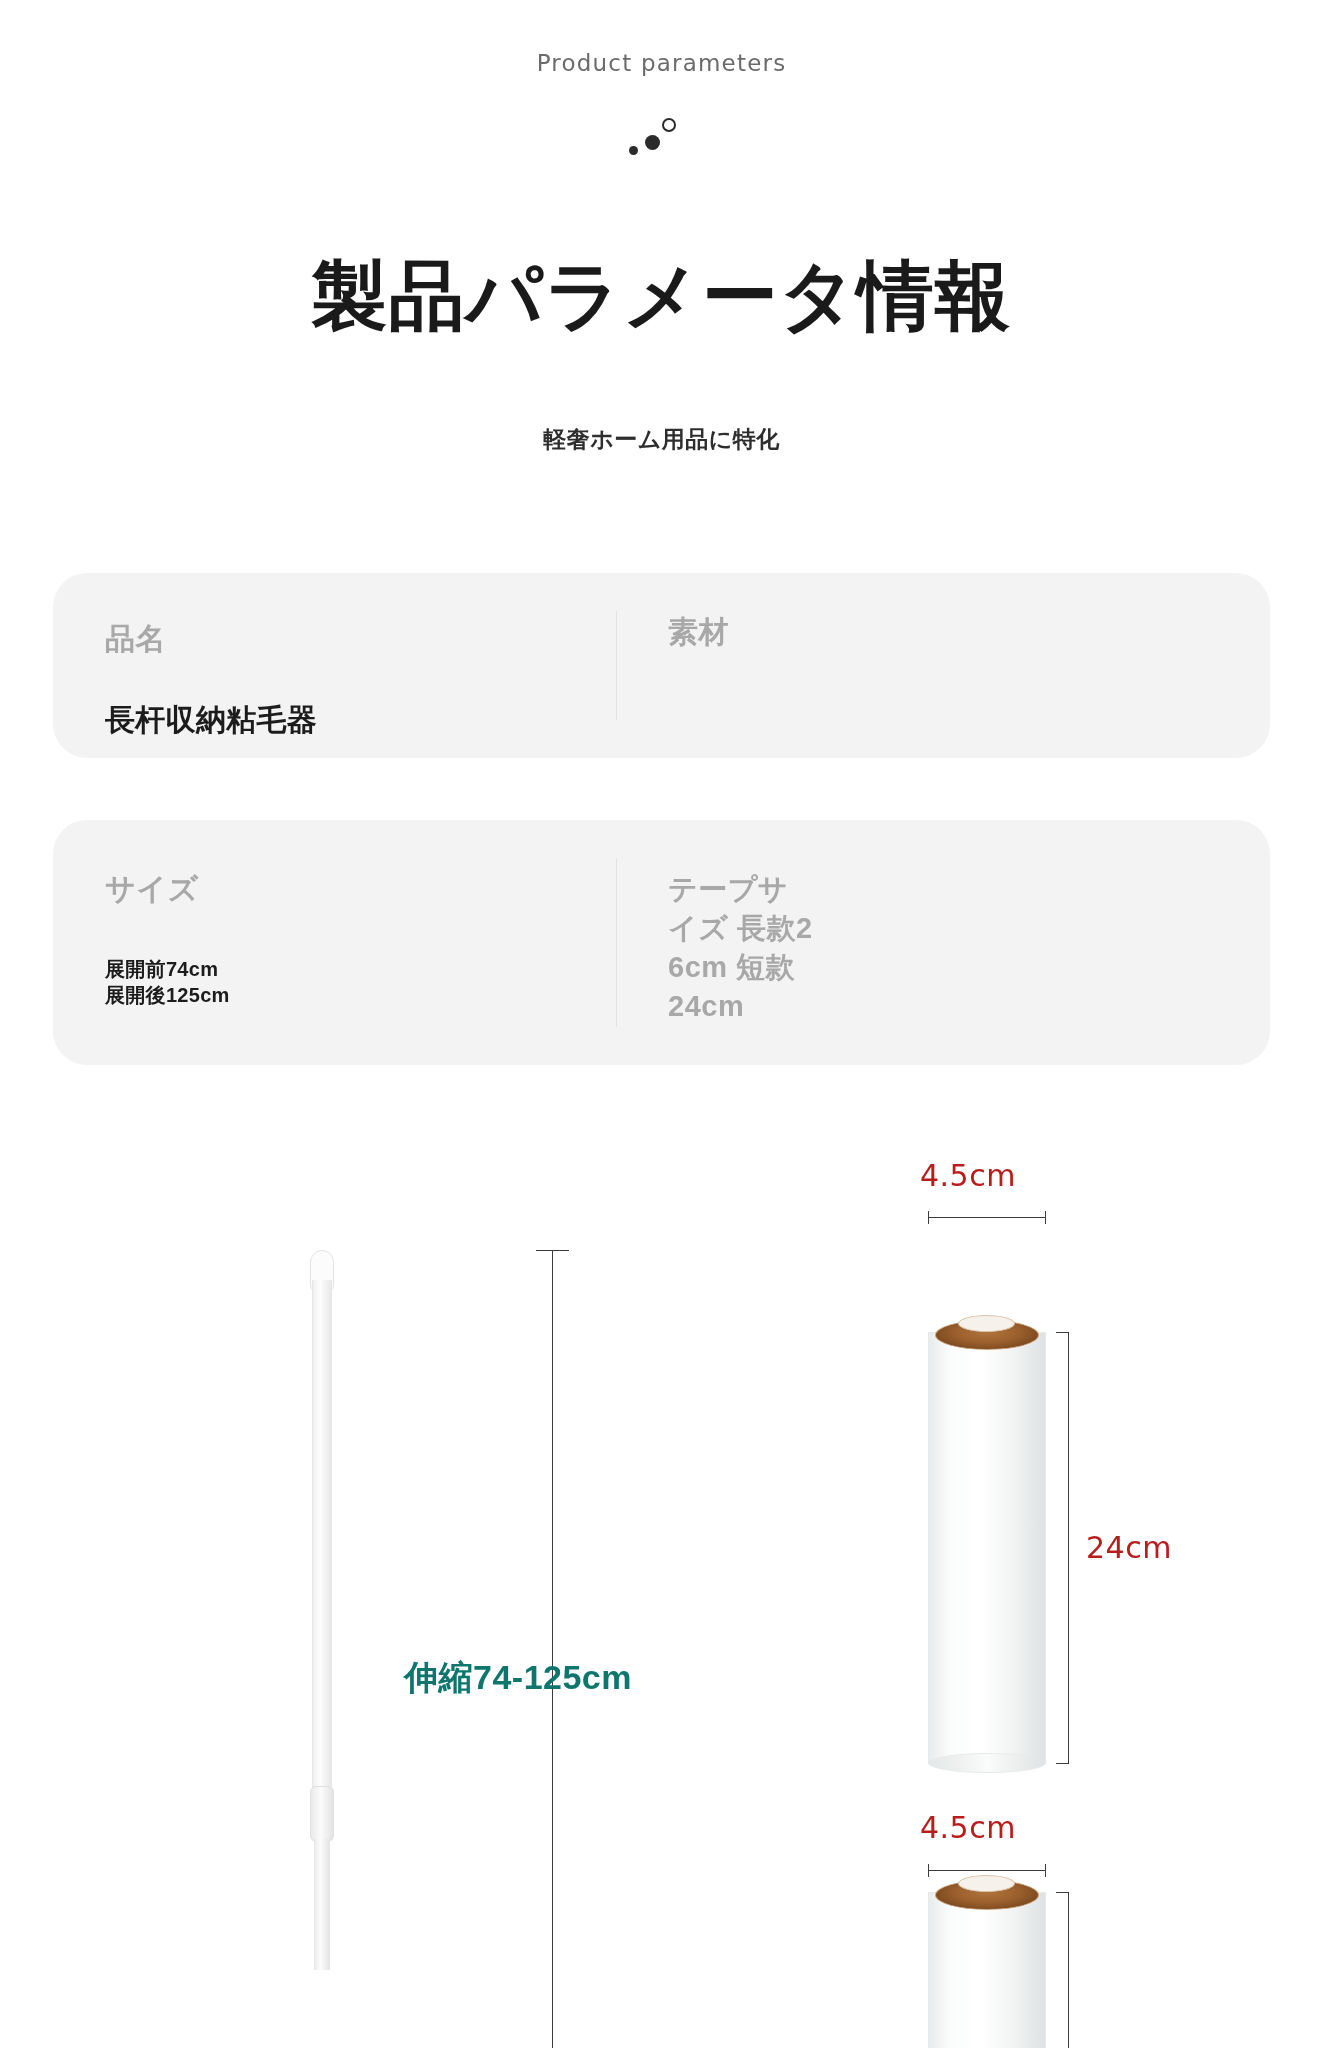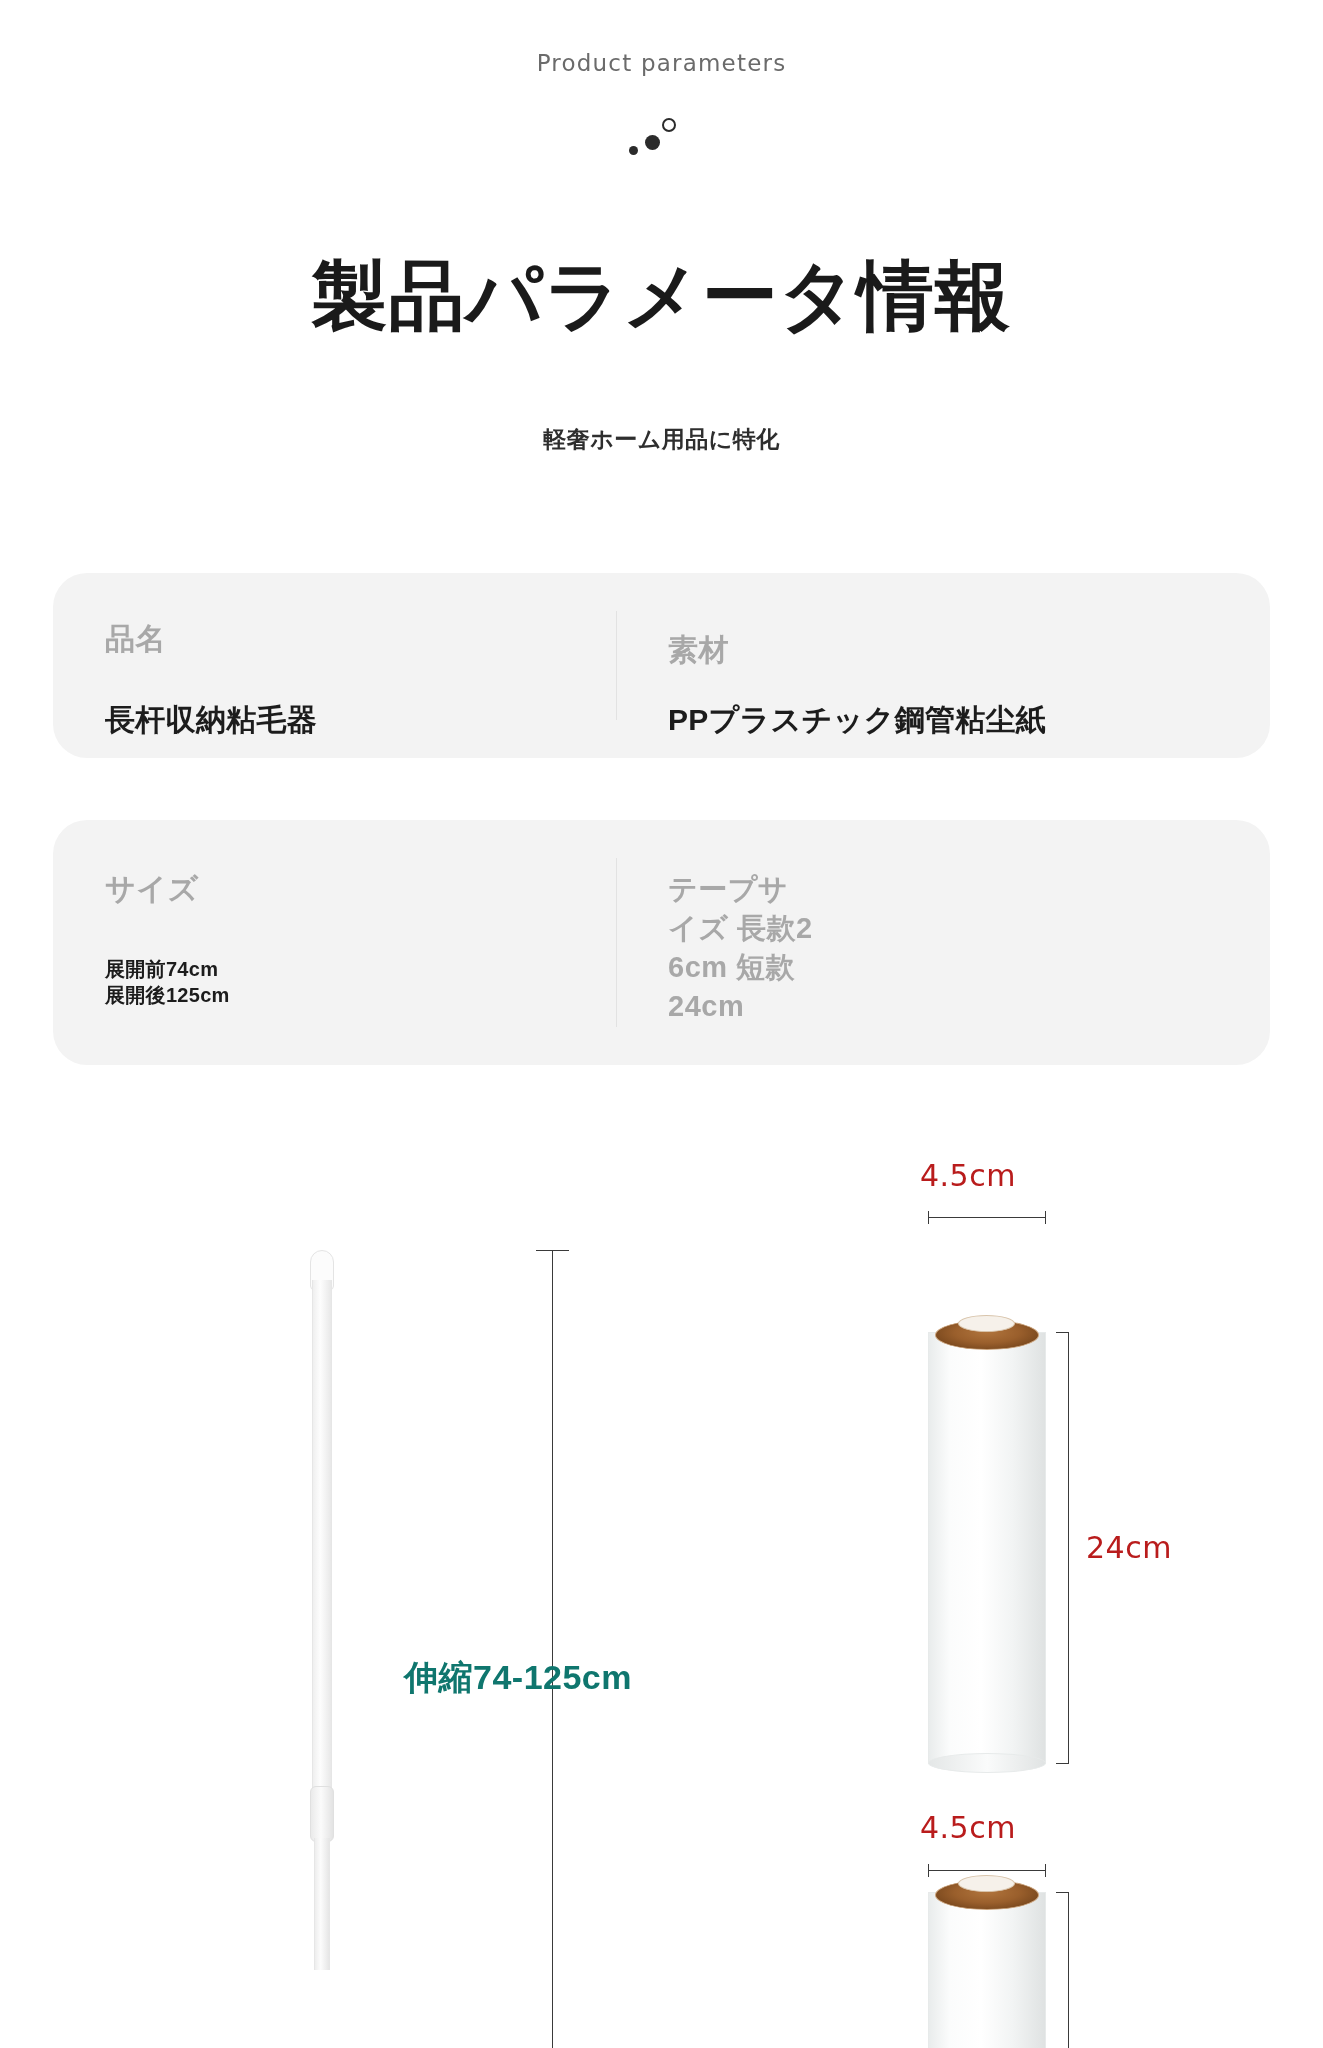--- a/index.html
+++ b/index.html
@@ -127,21 +127,21 @@
     font-weight: 700;
     color: #1c1c1c;
     letter-spacing: 0.3px;
     line-height: 1.28;
     white-space: pre-line;
     margin-top: 34px;
   }
 
   #c1-l-label { top: 47px; left: 52px; }
   #c1-l-value { top: 94px; left: 52px; }
-  #c1-r-label { top: 58px; left: 615px; }
+  #c1-r-label { top: 40px; left: 615px; }
   #c1-r-value { top: 94px; left: 615px; }
 
   #c2-l-label { top: 50px; left: 52px; }
   #c2-l-value { top: 103px; left: 52px; font-size: 20px; }
   #c2-r-label { top: 50px; left: 615px; width: 300px; color: #a8a8a8; font-size: 29px; line-height: 1.35; white-space: pre-line; }
 
   
   .illus {
     position: absolute;
     top: 1150px;
@@ -338,21 +338,20 @@
   </div>
 
   <div class="main-title">製品パラメータ情報</div>
   <div class="subtitle">軽奢ホーム用品に特化</div>
 
   <div class="spec-card" id="card-1">
     <div class="cell-divider" style="left:563px;"></div>
     <div class="spec-label" id="c1-l-label">品名</div>
     <div class="spec-value" id="c1-l-value">長杆収納粘毛器</div>
     <div class="spec-label" id="c1-r-label">素材</div>
-    <div class="spec-value" id="c1-r-value">PPプラスチック鋼管粘尘紙</div>
   </div>
 
   <div class="spec-card" id="card-2">
     <div class="cell-divider" style="left:563px;"></div>
     <div class="spec-label" id="c2-l-label">サイズ</div>
     <div class="spec-value" id="c2-l-value">展開前74cm
 展開後125cm</div>
     <div class="spec-label" id="c2-r-label">テープサ
 イズ 長款2
 6cm 短款

